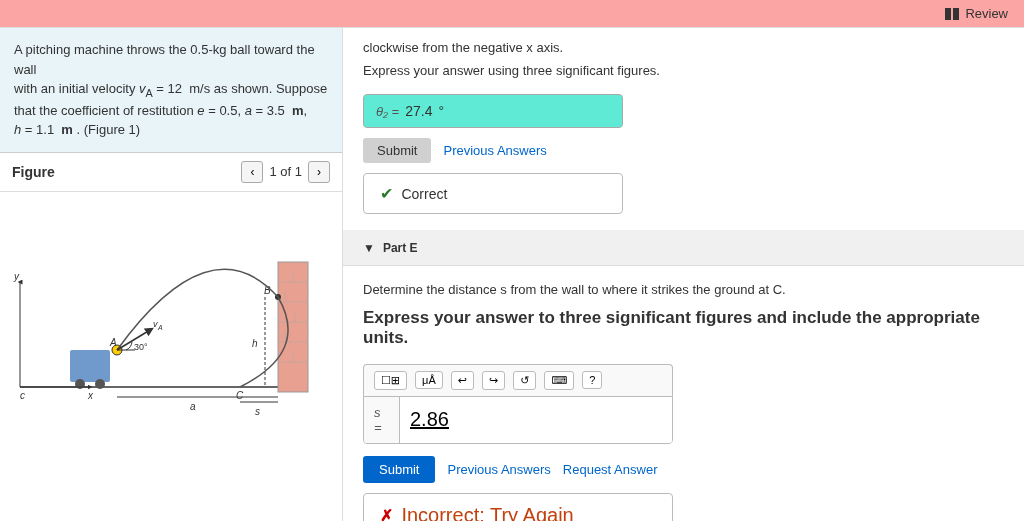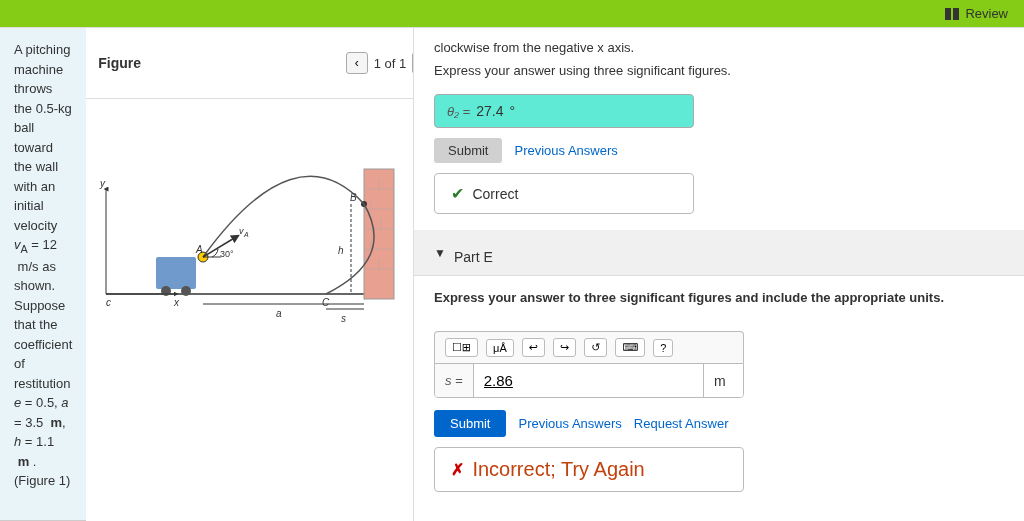--- a/index.html
+++ b/index.html
@@ -13,21 +13,21 @@
       overflow: hidden;
       display: flex;
       flex-direction: column;
     }
 
     .top-bar {
       display: flex;
       justify-content: flex-end;
       padding: 6px 16px;
       border-bottom: 1px solid #ddd;
-      background: #84cc16;
+      background: #fca5a5;
     }
 
     .review-btn {
       display: flex;
       align-items: center;
       gap: 4px;
       color: #333;
       font-size: 13px;
       cursor: pointer;
       font-weight: 500;
@@ -48,24 +48,24 @@
     }
 
     .main-content {
       display: flex;
       flex: 1;
       overflow: hidden;
     }
 
     
     .left-panel {
-      width: 414px;
+      width: 343px;
       border-right: 1px solid #ddd;
       display: flex;
-      flex-direction: row;
+      flex-direction: column;
       overflow: hidden;
     }
 
     .problem-text {
       background: #e8f4f8;
       padding: 12px 14px;
       font-size: 13px;
       line-height: 1.5;
       border-bottom: 1px solid #ccc;
     }
@@ -73,21 +73,21 @@
     .figure-section {
       flex: 1;
       display: flex;
       flex-direction: column;
     }
 
     .figure-header {
       display: flex;
       align-items: center;
       justify-content: space-between;
-      padding: 24px 12px;
+      padding: 8px 12px;
       border-bottom: 1px solid #ddd;
     }
 
     .figure-title {
       font-weight: bold;
       font-size: 14px;
     }
 
     .figure-nav {
       display: flex;
@@ -214,39 +214,38 @@
       border-bottom: 1px solid #ddd;
     }
 
     .part-arrow {
       color: #333;
       font-size: 12px;
       cursor: pointer;
     }
 
     .part-label {
-      font-weight: normal;
-      font-size: 14px;
-      margin-top: 8px;
+      font-weight: bold;
+      font-size: 12px;
     }
 
     .part-content {
       padding: 14px 20px;
     }
 
     .part-description {
       font-size: 13px;
       margin-bottom: 8px;
       line-height: 1.5;
     }
 
     .part-express {
-      font-size: 13px;
+      font-size: 17px;
       font-weight: bold;
-      margin-bottom: 26px;
+      margin-bottom: 16px;
     }
 
     .input-toolbar {
       border: 1px solid #bbb;
       border-radius: 4px;
       padding: 6px 10px;
       display: flex;
       align-items: center;
       gap: 8px;
       margin-bottom: 0;
@@ -287,21 +286,21 @@
       color: #555;
       display: flex;
       align-items: center;
       font-style: italic;
       min-width: 36px;
     }
 
     .input-field {
       flex: 1;
       padding: 8px 10px;
-      font-size: 15px;
+      font-size: 20px;
       border: none;
       outline: none;
       background: #fff;
       text-decoration: underline;
     }
 
     .unit-box {
       padding: 8px 10px;
       border-left: 1px solid #bbb;
       background: #fff;
@@ -483,20 +482,21 @@
         <span class="correct-text">Correct</span>
       </div>
     </div>
 
     <div class="part-header">
       <span class="part-arrow">▼</span>
       <span class="part-label">Part E</span>
     </div>
 
     <div class="part-content">
+      <p class="part-description">Determine the distance s from the wall to where it strikes the ground at C.</p>
       <p class="part-express">Express your answer to three significant figures and include the appropriate units.</p>
 
       <div class="input-toolbar">
         <button class="toolbar-btn">
           <span>☐⊞</span>
         </button>
         <button class="toolbar-btn">
           <span>μÅ</span>
         </button>
         <button class="toolbar-btn">

